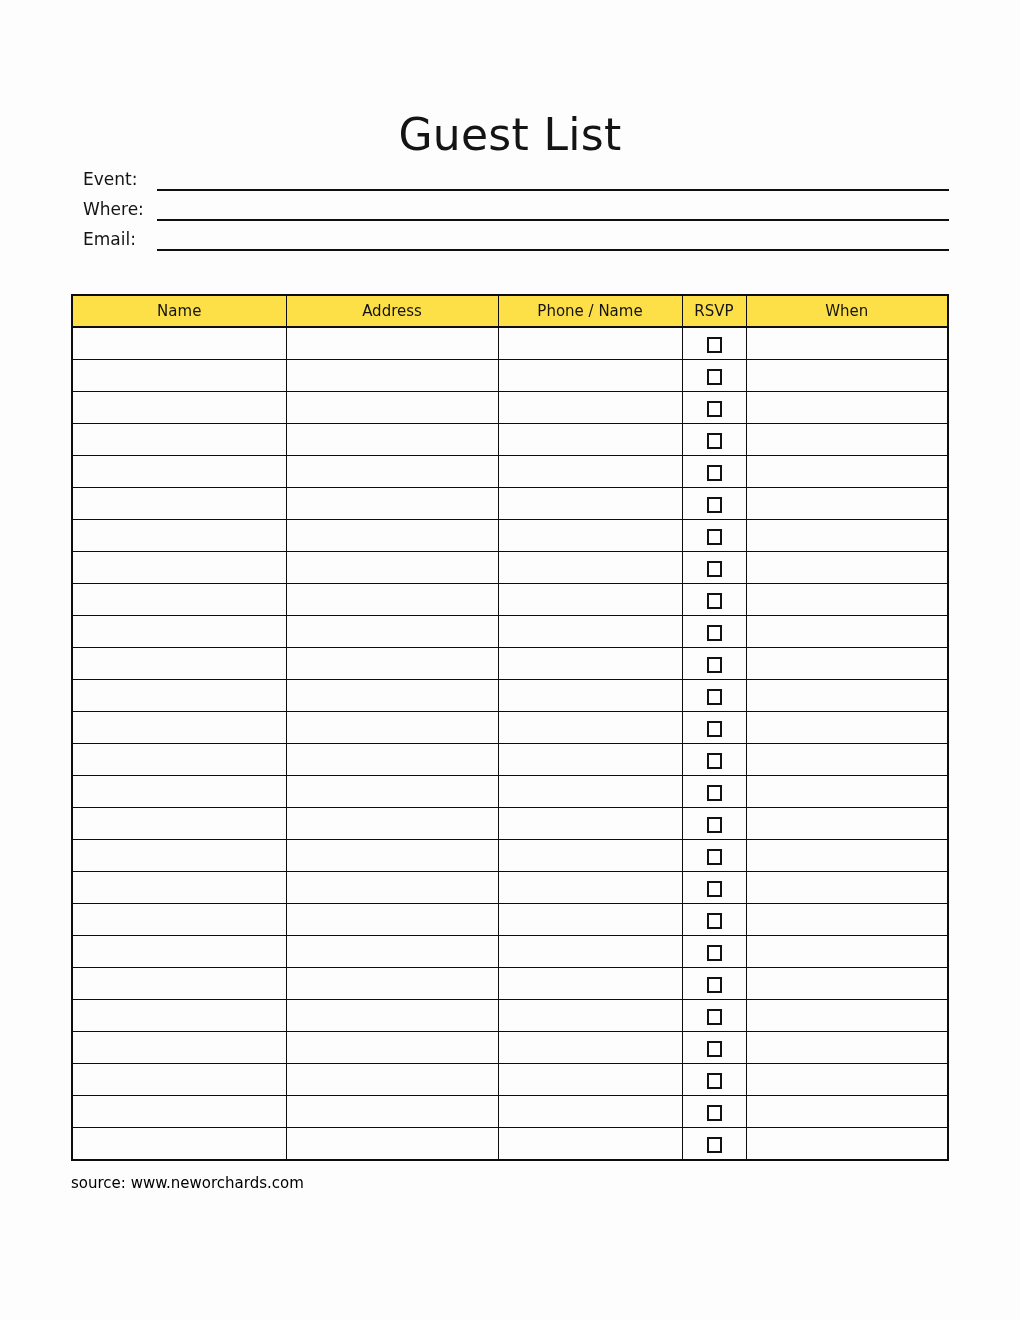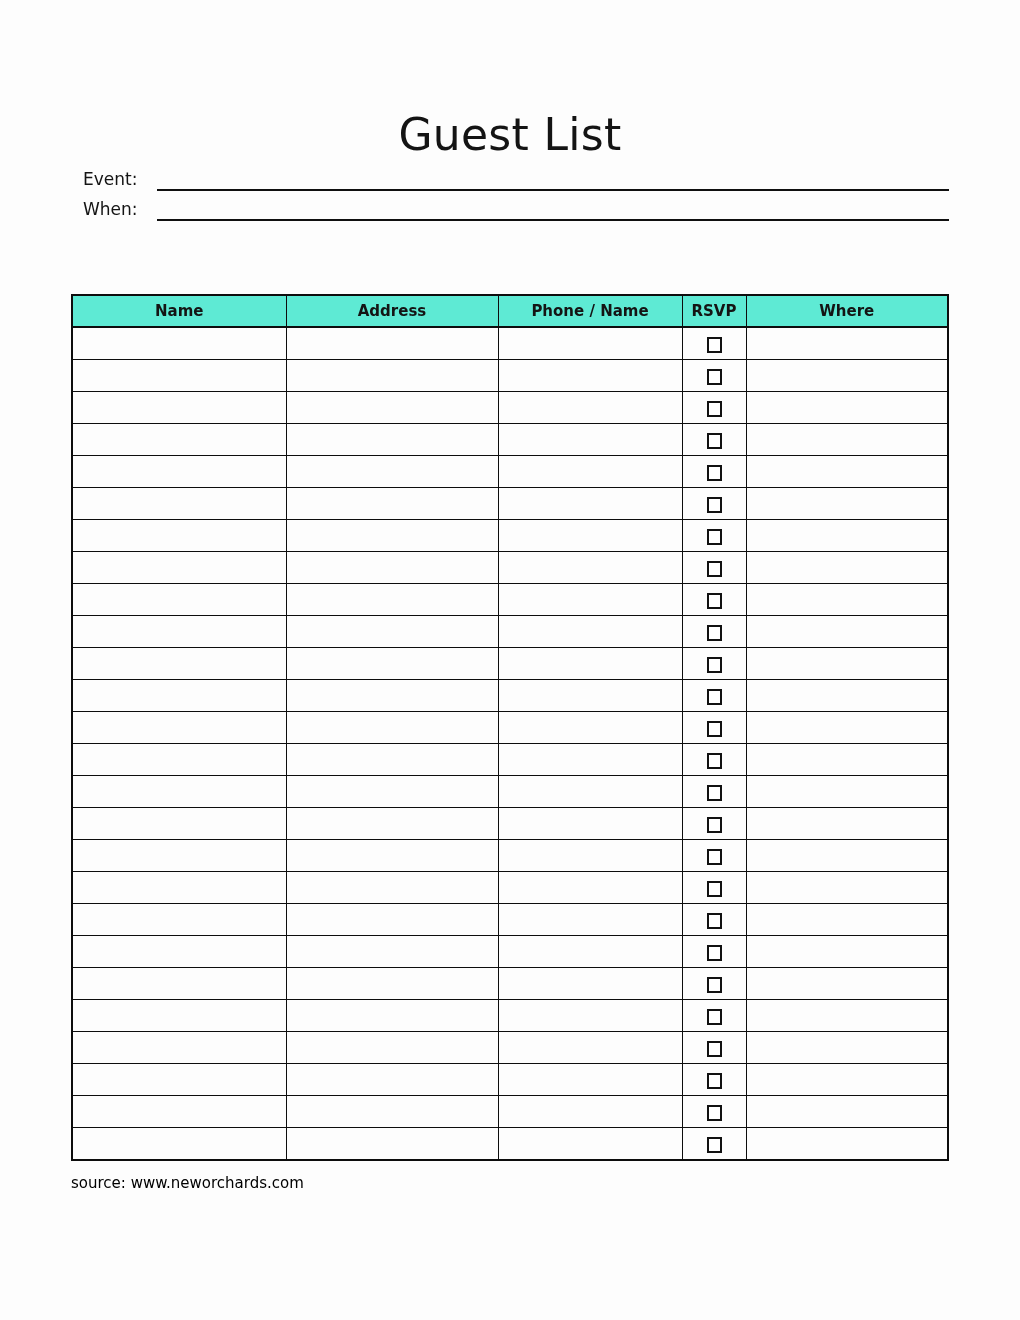--- a/index.html
+++ b/index.html
@@ -78,24 +78,24 @@
     width: 876px;
     border: 2px solid #0d0d0d;
   }
   table.guest-table th,
   table.guest-table td {
     border: 1px solid #0d0d0d;
     padding: 0;
     margin: 0;
   }
   table.guest-table thead th {
-    background: #5eead4;
+    background: #fde047;
     height: 30px;
     font-size: 15px;
-    font-weight: 700;
+    font-weight: 400;
     color: #141414;
     text-align: center;
     vertical-align: middle;
     border-bottom: 2px solid #0d0d0d;
   }
   table.guest-table tbody td {
     height: 31px;
     background: #fdfdfd;
   }
 
@@ -135,41 +135,45 @@
 <div class="page">
 
   <h1 class="doc-title">Guest List</h1>
 
   <div class="form-fields">
     <div class="form-row">
       <span class="form-label">Event:</span>
       <span class="form-line"></span>
     </div>
     <div class="form-row">
-      <span class="form-label">When:</span>
+      <span class="form-label">Where:</span>
+      <span class="form-line"></span>
+    </div>
+    <div class="form-row">
+      <span class="form-label">Email:</span>
       <span class="form-line"></span>
     </div>
   </div>
 
   <div class="guest-table-wrap">
     <table class="guest-table">
       <colgroup>
         <col class="c-name">
         <col class="c-address">
         <col class="c-phone">
         <col class="c-rsvp">
         <col class="c-notes">
       </colgroup>
       <thead>
         <tr>
           <th>Name</th>
           <th>Address</th>
           <th>Phone / Name</th>
           <th>RSVP</th>
-          <th>Where</th>
+          <th>When</th>
         </tr>
       </thead>
       <tbody id="guest-table-body">
           <tr>
             <td></td>
             <td></td>
             <td></td>
             <td class="rsvp-cell"><span class="checkbox"></span></td>
             <td></td>
           </tr>

